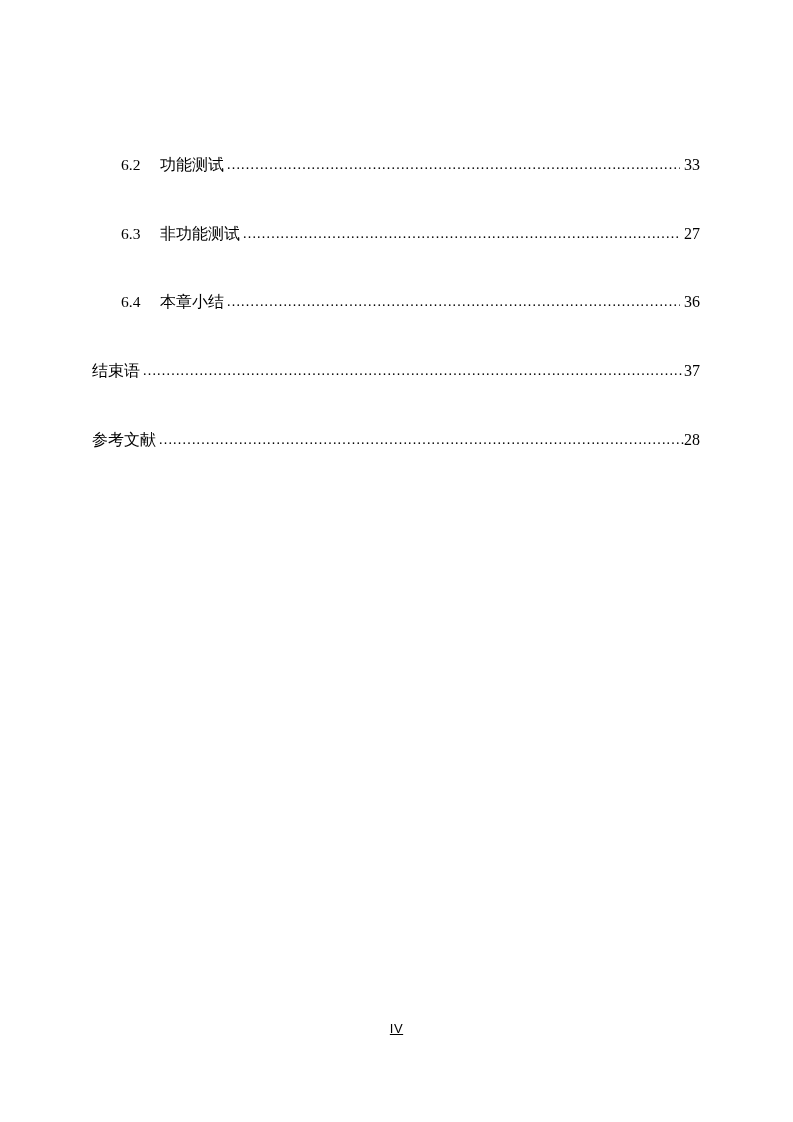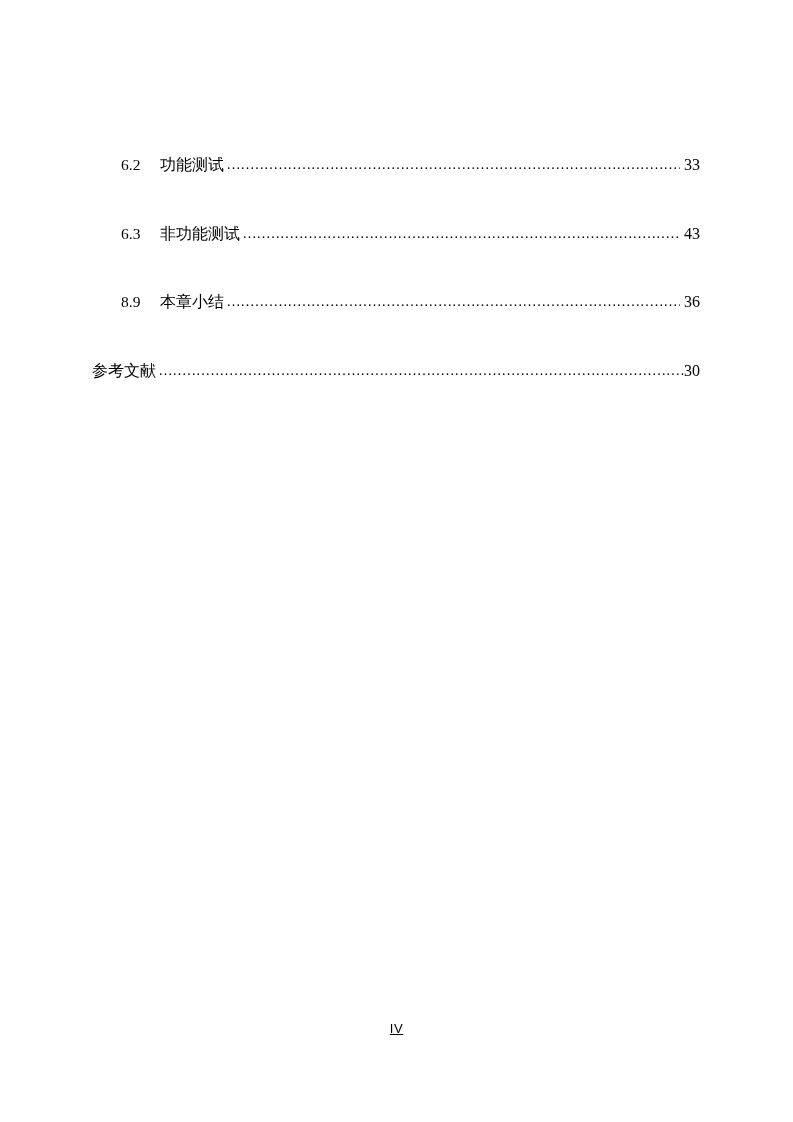--- a/index.html
+++ b/index.html
@@ -86,35 +86,40 @@
       <span class="num">6.2</span>
       <span class="title">功能测试</span>
       <span class="dots"></span>
       <span class="pagenum">33</span>
     </div>
 
     <div class="toc-row indent">
       <span class="num">6.3</span>
       <span class="title">非功能测试</span>
       <span class="dots"></span>
-      <span class="pagenum">43</span>
+      <span class="pagenum">27</span>
     </div>
 
     <div class="toc-row indent">
-      <span class="num">8.9</span>
+      <span class="num">6.4</span>
       <span class="title">本章小结</span>
       <span class="dots"></span>
       <span class="pagenum">36</span>
     </div>
 
+    <div class="toc-row">
+      <span class="title">结束语</span>
+      <span class="dots"></span>
+      <span class="pagenum">37</span>
+    </div>
 
     <div class="toc-row">
       <span class="title">参考文献</span>
       <span class="dots"></span>
-      <span class="pagenum">30</span>
+      <span class="pagenum">28</span>
     </div>
 
 
   </div>
 
   <div class="footer">
     <span class="pg">IV</span>
   </div>
 
 </div>

